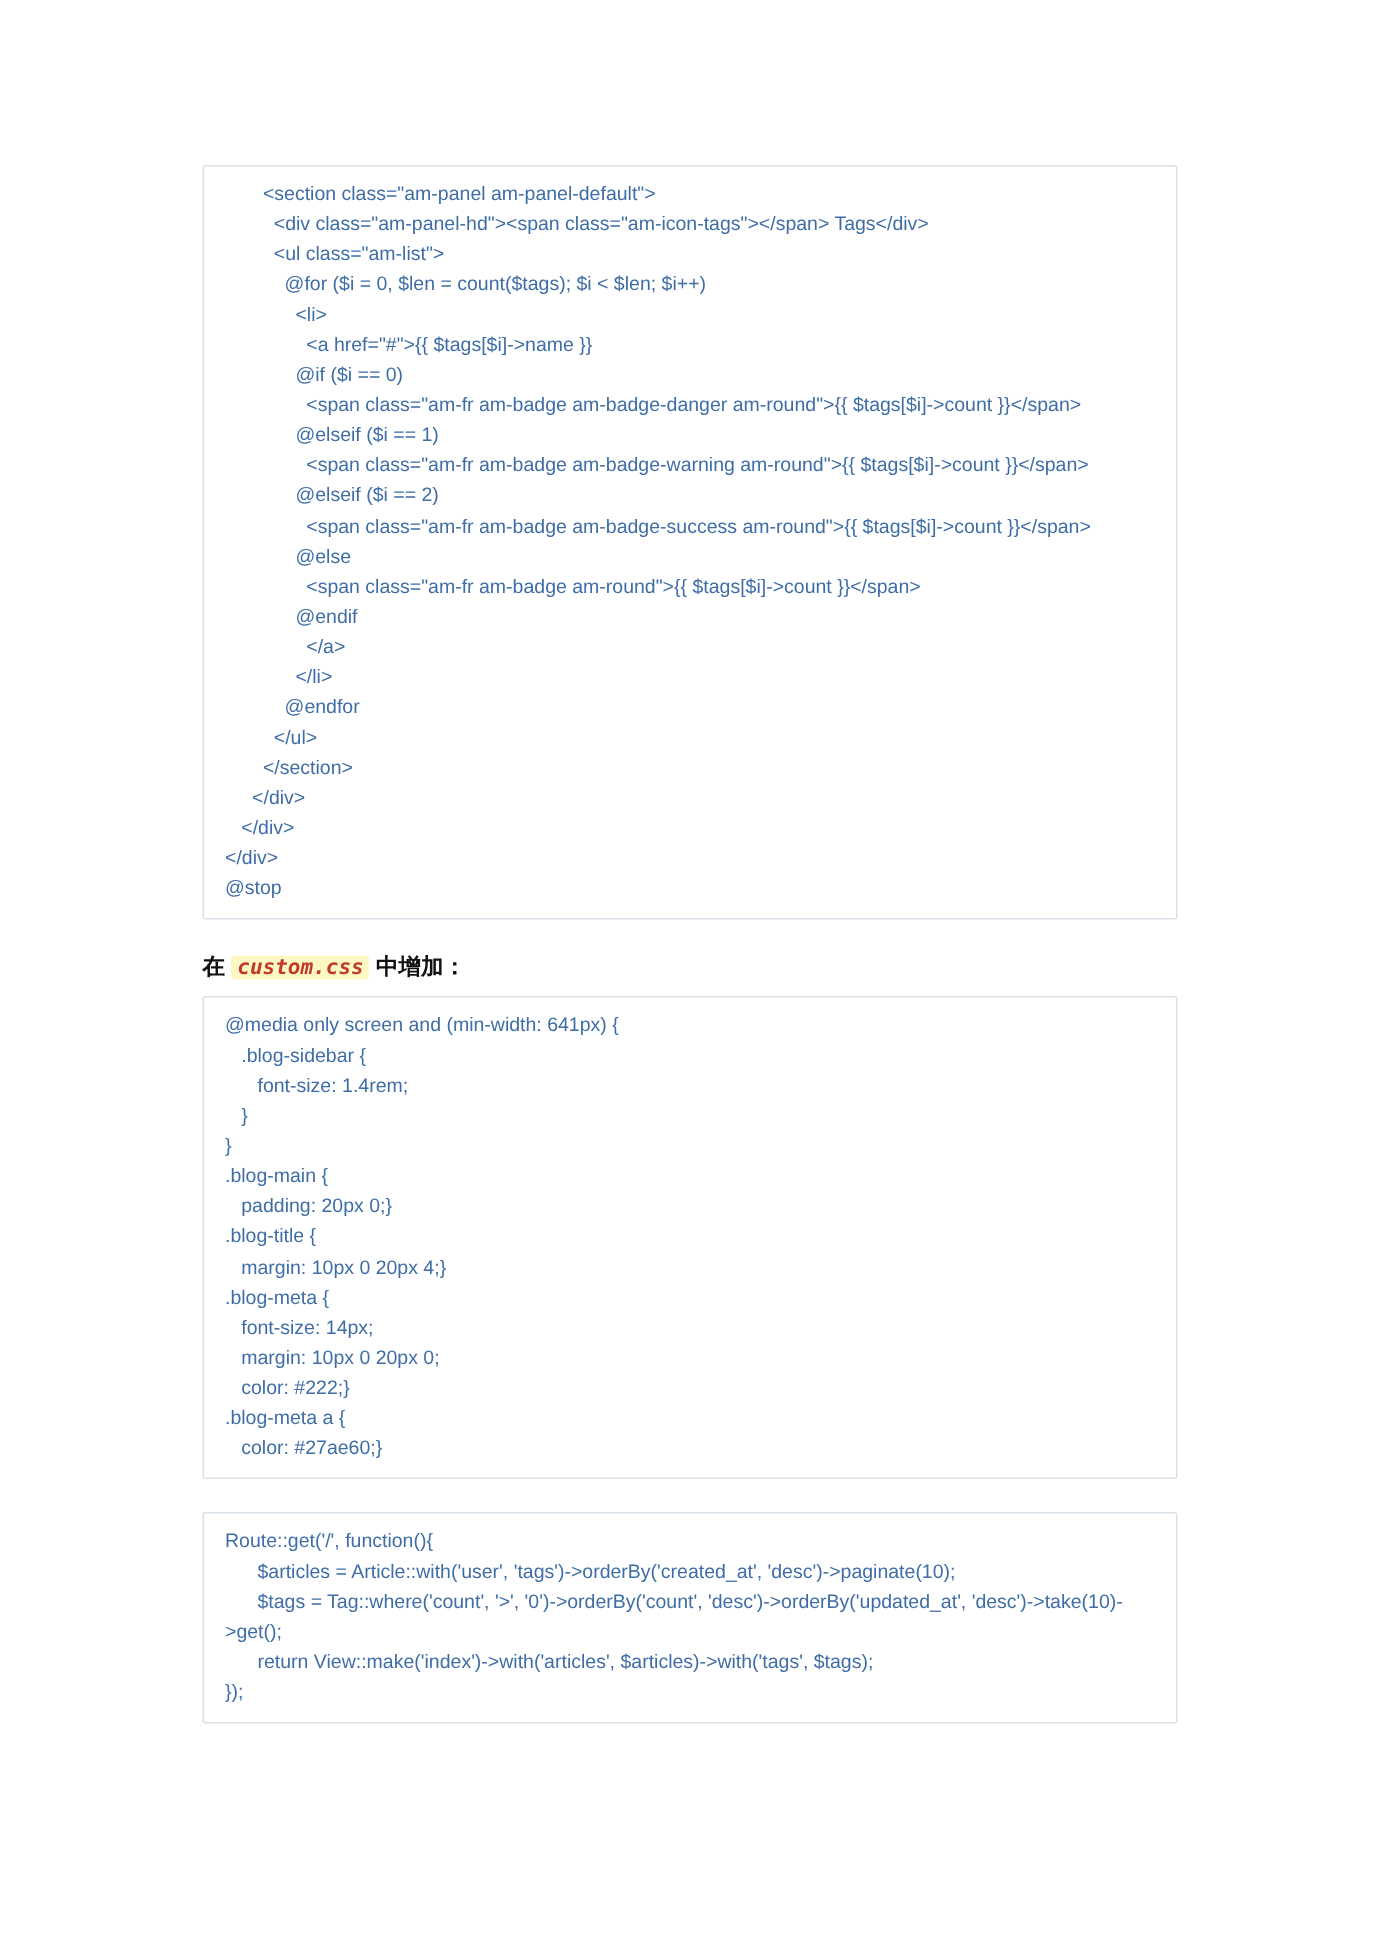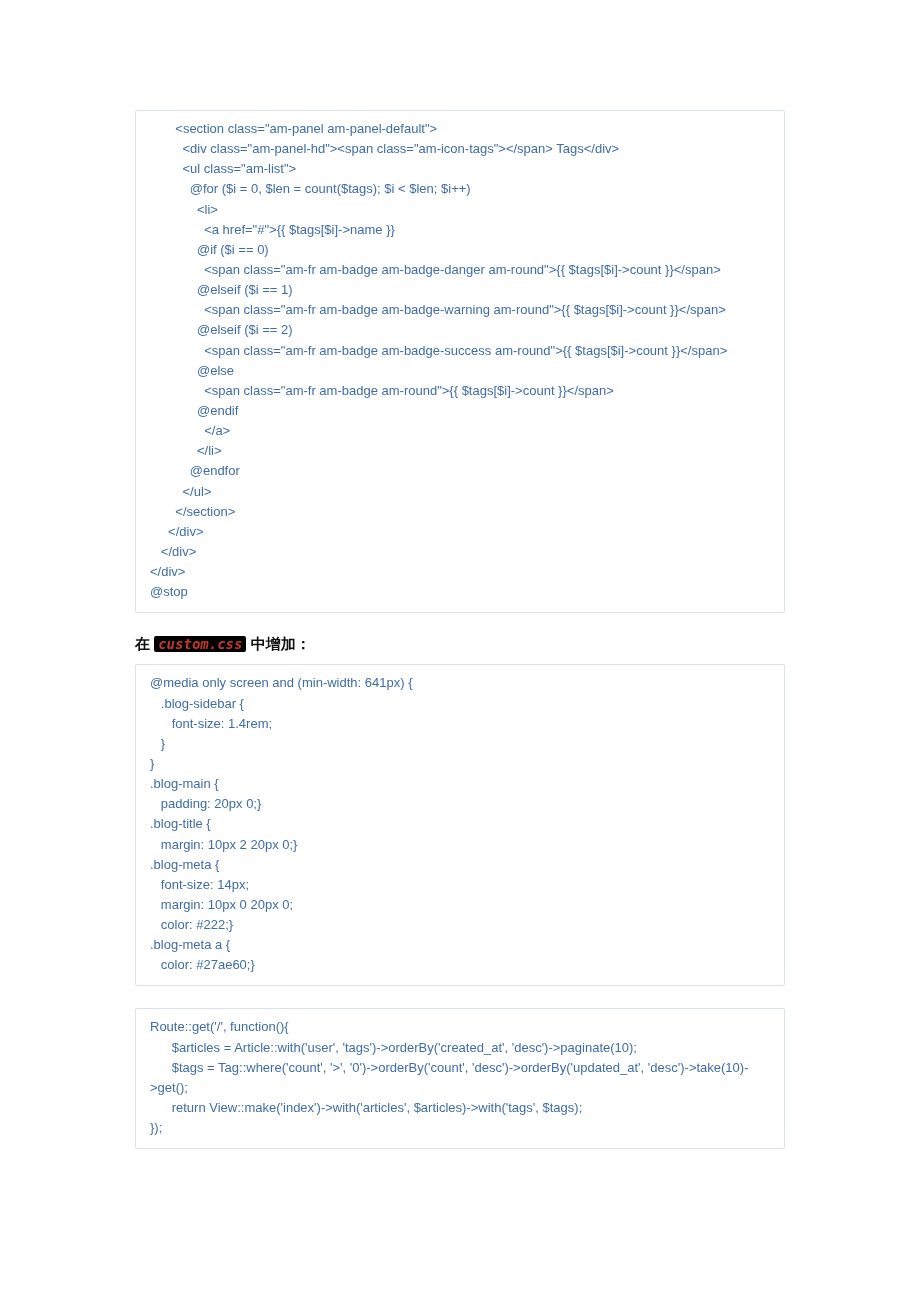--- a/index.html
+++ b/index.html
@@ -33,21 +33,21 @@
   }
   .heading {
     font-size: 15px;
     font-weight: bold;
     color: #111;
     margin: 6px 0 10px 0;
   }
   .heading .filename {
     color: #c0392b;
     font-style: italic;
-    background: #000000;
+    background: #fef9c3;
     padding: 0 4px;
     border-radius: 2px;
     font-family: Consolas, Menlo, monospace;
     font-size: 14px;
     font-weight: bold;
   }
 </style>
 </head>
 <body>
 
@@ -86,21 +86,21 @@
 
   <div class="code-block">
     <pre>@media only screen and (min-width: 641px) {
    .blog-sidebar {
       font-size: 1.4rem;
    }
 }
 .blog-main {
    padding: 20px 0;}
 .blog-title {
-   margin: 10px 2 20px 0;}
+   margin: 10px 0 20px 4;}
 .blog-meta {
    font-size: 14px;
    margin: 10px 0 20px 0;
    color: #222;}
 .blog-meta a {
    color: #27ae60;}</pre>
   </div>
 
 
   <div class="code-block">

